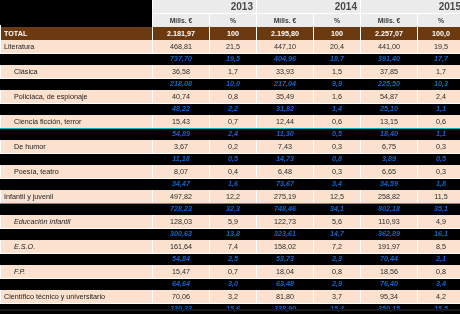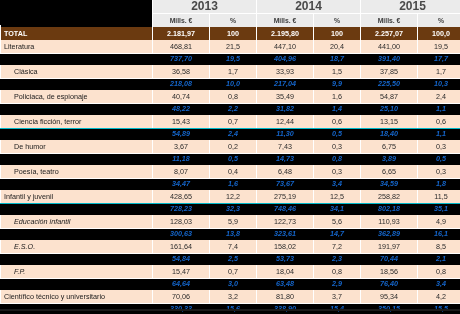--- a/index.html
+++ b/index.html
@@ -29,21 +29,21 @@
 
   
   col.c-label{width:152px;}
   col.c-num{width:57px;}
   col.c-pct{width:47px;}
 
   
   .hdr-blank{background:#000000;border:none;}
   .hdr-year{
     background:#ebebeb;color:#4a4a4a;
-    text-align:center;font-size:12px;
+    text-align:right;font-size:10px;
     border-left:1px solid #ffffff;border-right:1px solid #ffffff;
     border-bottom:1px solid #ffffff;
     height:13px;line-height:13px;
   }
   .hdr-sub{
     background:#ebebeb;color:#3d3d3d;
     text-align:center;font-size:6.8px;
     border-left:1px solid #ffffff;border-right:1px solid #ffffff;
     height:12px;line-height:12px;
   }
@@ -330,21 +330,21 @@
           </td>
           <td class="num">
             <span class="clip">34,59</span>
           </td>
           <td class="num">
             <span class="clip">1,8</span>
           </td>
         </tr>
         <tr class="r-open sep-teal-b">
           <td class="lbl ind0">Infantil y juvenil</td>
-          <td class="num">428,65</td>
+          <td class="num">497,82</td>
           <td class="num">12,2</td>
           <td class="num">275,19</td>
           <td class="num">12,5</td>
           <td class="num">258,82</td>
           <td class="num">11,5</td>
         </tr>
         <tr class="r-mask">
           <td class="lbl ind1">
             <span class="clip"></span>
           </td>

